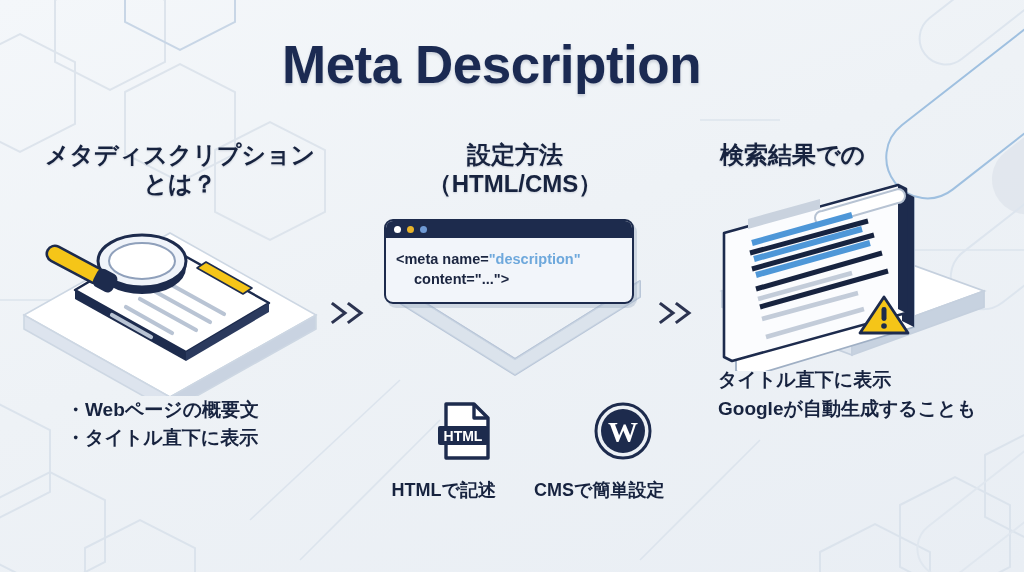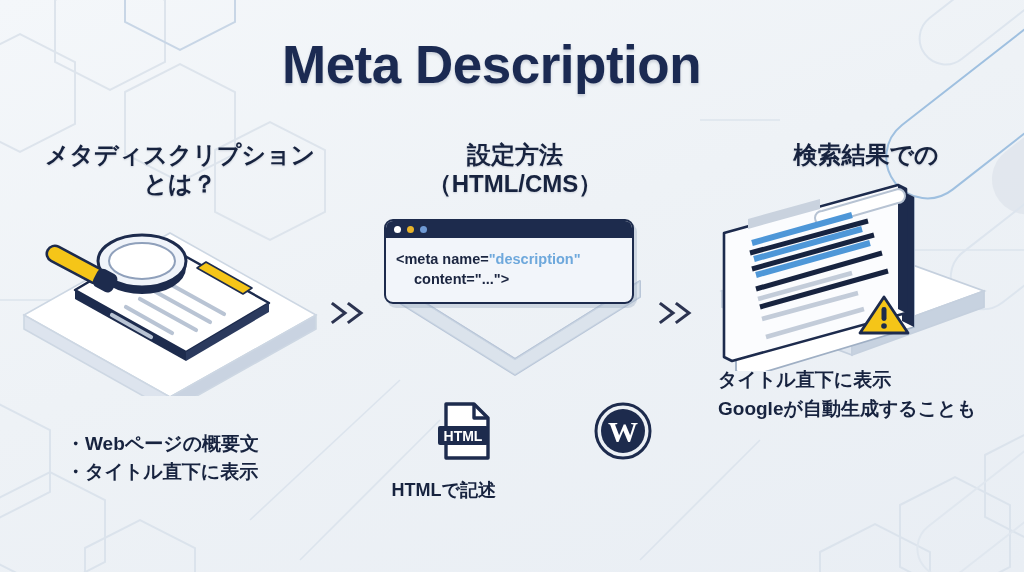--- a/index.html
+++ b/index.html
@@ -61,35 +61,35 @@
   .col-3 { left: 700px; width: 310px; }
 
   .col-head {
     font-size: 24px;
     font-weight: bold;
     line-height: 1.22;
     color: #17233f;
     text-shadow: 0 1px 2px rgba(30,45,80,0.16);
   }
   .col-1 .col-head, .col-2 .col-head { text-align: center; }
-  .col-3 .col-head { text-align: center; padding-left: 18px; }
+  .col-3 .col-head { text-align: left; padding-left: 18px; }
 
   .art {
     position: relative;
     height: 185px;
     margin-top: 12px;
   }
 
   .caption {
     font-size: 19px;
     font-weight: bold;
     color: #17233f;
     line-height: 1.5;
   }
-  .col-1 .caption { padding-left: 46px; margin-top: 34px; }
+  .col-1 .caption { padding-left: 46px; }
   .col-3 .caption { padding-left: 16px; }
 
   
   .chev {
     position: absolute;
     top: 300px;
     color: #2b3350;
     font-size: 30px;
     font-weight: bold;
     letter-spacing: -4px;
@@ -314,20 +314,21 @@
             <text x="29" y="40.5" font-family="Liberation Sans, sans-serif" font-size="14" font-weight="bold" fill="#ffffff" text-anchor="middle">HTML</text>
           </svg>
           <div class="iconlabel">HTMLで記述</div>
         </div>
         <div class="iconcell">
           <svg width="62" height="62" viewBox="0 0 62 62">
             <circle cx="31" cy="31" r="27" fill="none" stroke="#1d2b4d" stroke-width="3"></circle>
             <circle cx="31" cy="31" r="22" fill="#1d2b4d"></circle>
             <text x="31" y="42" font-family="Liberation Serif, serif" font-size="30" font-weight="bold" fill="#ffffff" text-anchor="middle">W</text>
           </svg>
+          <div class="iconlabel">CMSで簡単設定</div>
         </div>
       </div>
     </div>
 
     <div class="col col-3">
       <div class="col-head">
         <div>検索結果での</div>
       </div>
 
       <div class="art">

